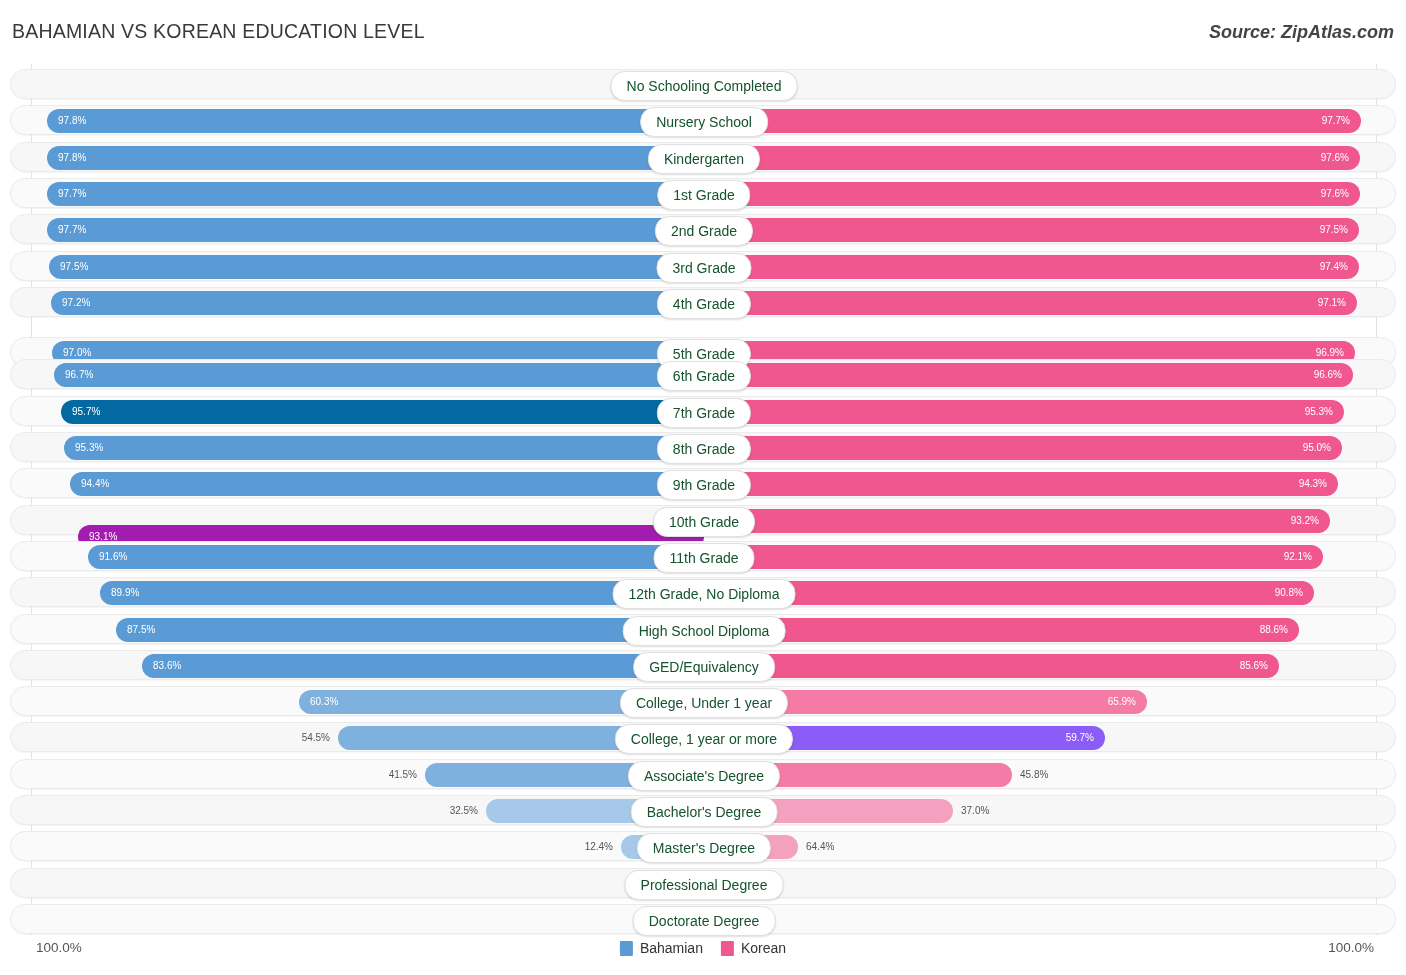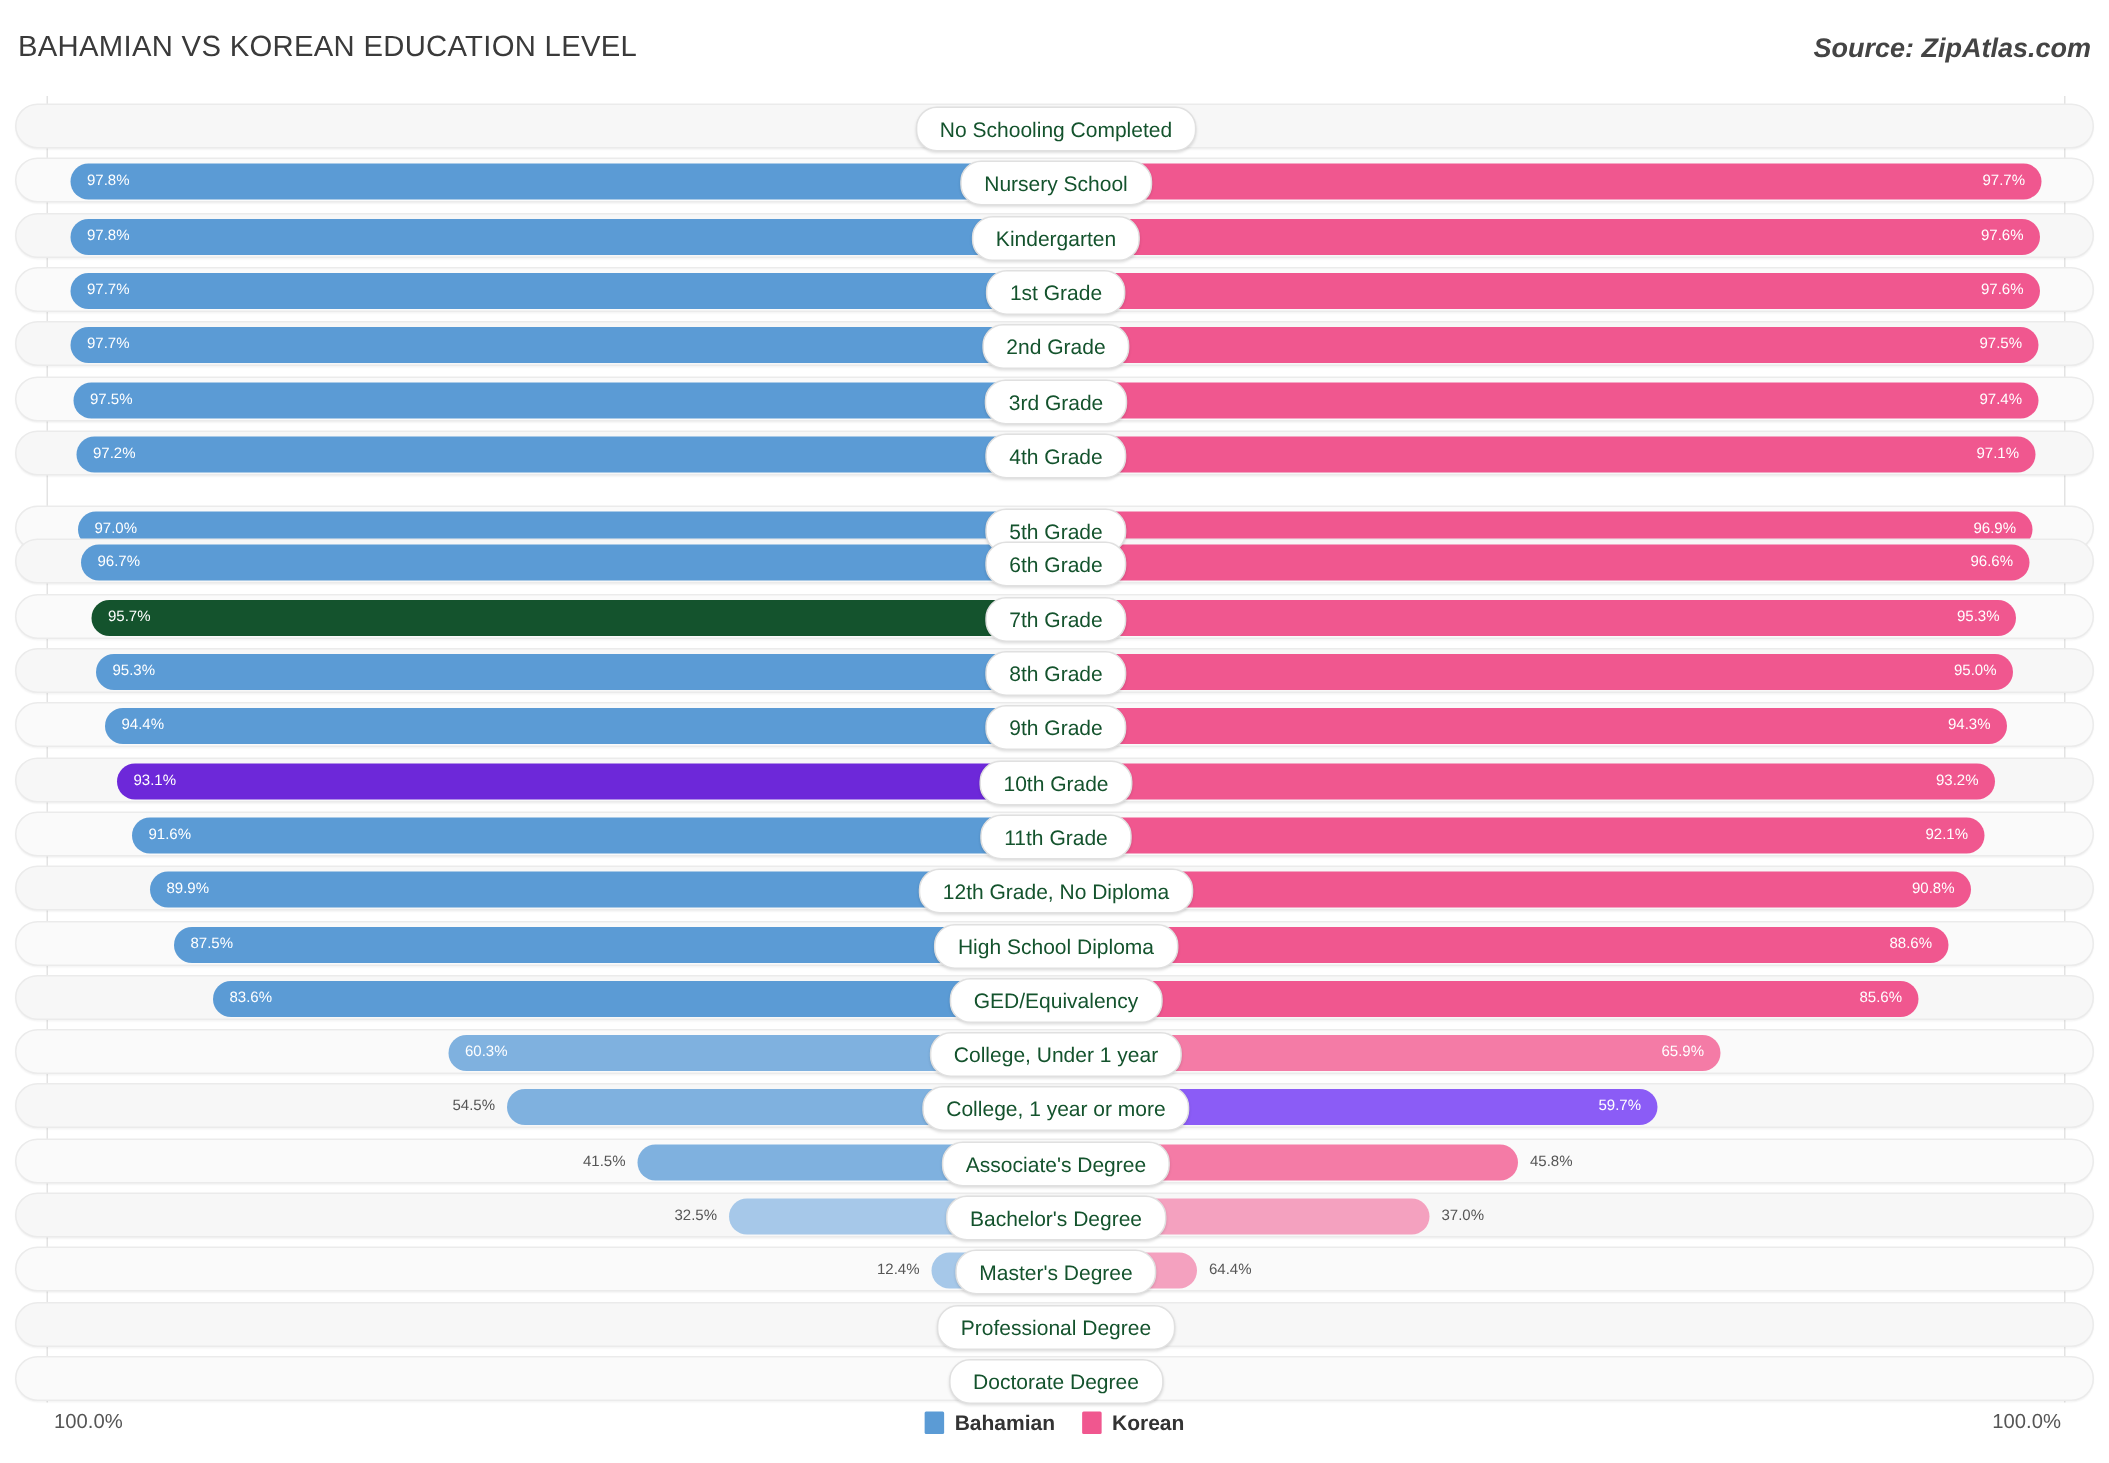--- a/index.html
+++ b/index.html
@@ -159,21 +159,20 @@
     gap: 18px;
     height: 20px;
   }
   .legend-item {
     display: flex;
     align-items: center;
     gap: 7px;
     font-size: 14px;
     color: #333;
     line-height: 20px;
-    font-weight: bold;
   }
   .legend-swatch {
     width: 13px;
     height: 15px;
     border-radius: 1px;
     display: inline-block;
   }
 </style>
 </head>
 <body>
@@ -282,21 +281,21 @@
             <span class="val inside-left">96.7%</span>
           </div>
           <div class="bar right-bar" style="width: 649px; background: rgb(240, 87, 143);">
             <span class="val inside-right">96.6%</span>
           </div>
           <div class="center-label">6th Grade</div>
         </div>
       </div>
       <div class="row alt" style="top: 331.7px;">
         <div class="bar-wrap">
-          <div class="bar left-bar" style="width: 643px; background: #14532d; text-decoration: underline;">
+          <div class="bar left-bar" style="width: 643px; background: #0369a1; text-decoration: underline;">
             <span class="val inside-left">95.7%</span>
           </div>
           <div class="bar right-bar" style="width: 640px; background: rgb(240, 87, 143);">
             <span class="val inside-right">95.3%</span>
           </div>
           <div class="center-label">7th Grade</div>
         </div>
       </div>
       <div class="row" style="top: 368px;">
         <div class="bar-wrap">
@@ -315,21 +314,21 @@
             <span class="val inside-left">94.4%</span>
           </div>
           <div class="bar right-bar" style="width: 634px; background: rgb(240, 87, 143);">
             <span class="val inside-right">94.3%</span>
           </div>
           <div class="center-label">9th Grade</div>
         </div>
       </div>
       <div class="row" style="top: 440.6px;">
         <div class="bar-wrap">
-          <div class="bar left-bar" style="width: 626px; background: #6d28d9;">
+          <div class="bar left-bar" style="width: 626px; background: #a21caf; margin-top: 16px;">
             <span class="val inside-left">93.1%</span>
           </div>
           <div class="bar right-bar" style="width: 626px; background: rgb(240, 87, 143);">
             <span class="val inside-right">93.2%</span>
           </div>
           <div class="center-label">10th Grade</div>
         </div>
       </div>
       <div class="row alt" style="top: 476.9px;">
         <div class="bar-wrap">

